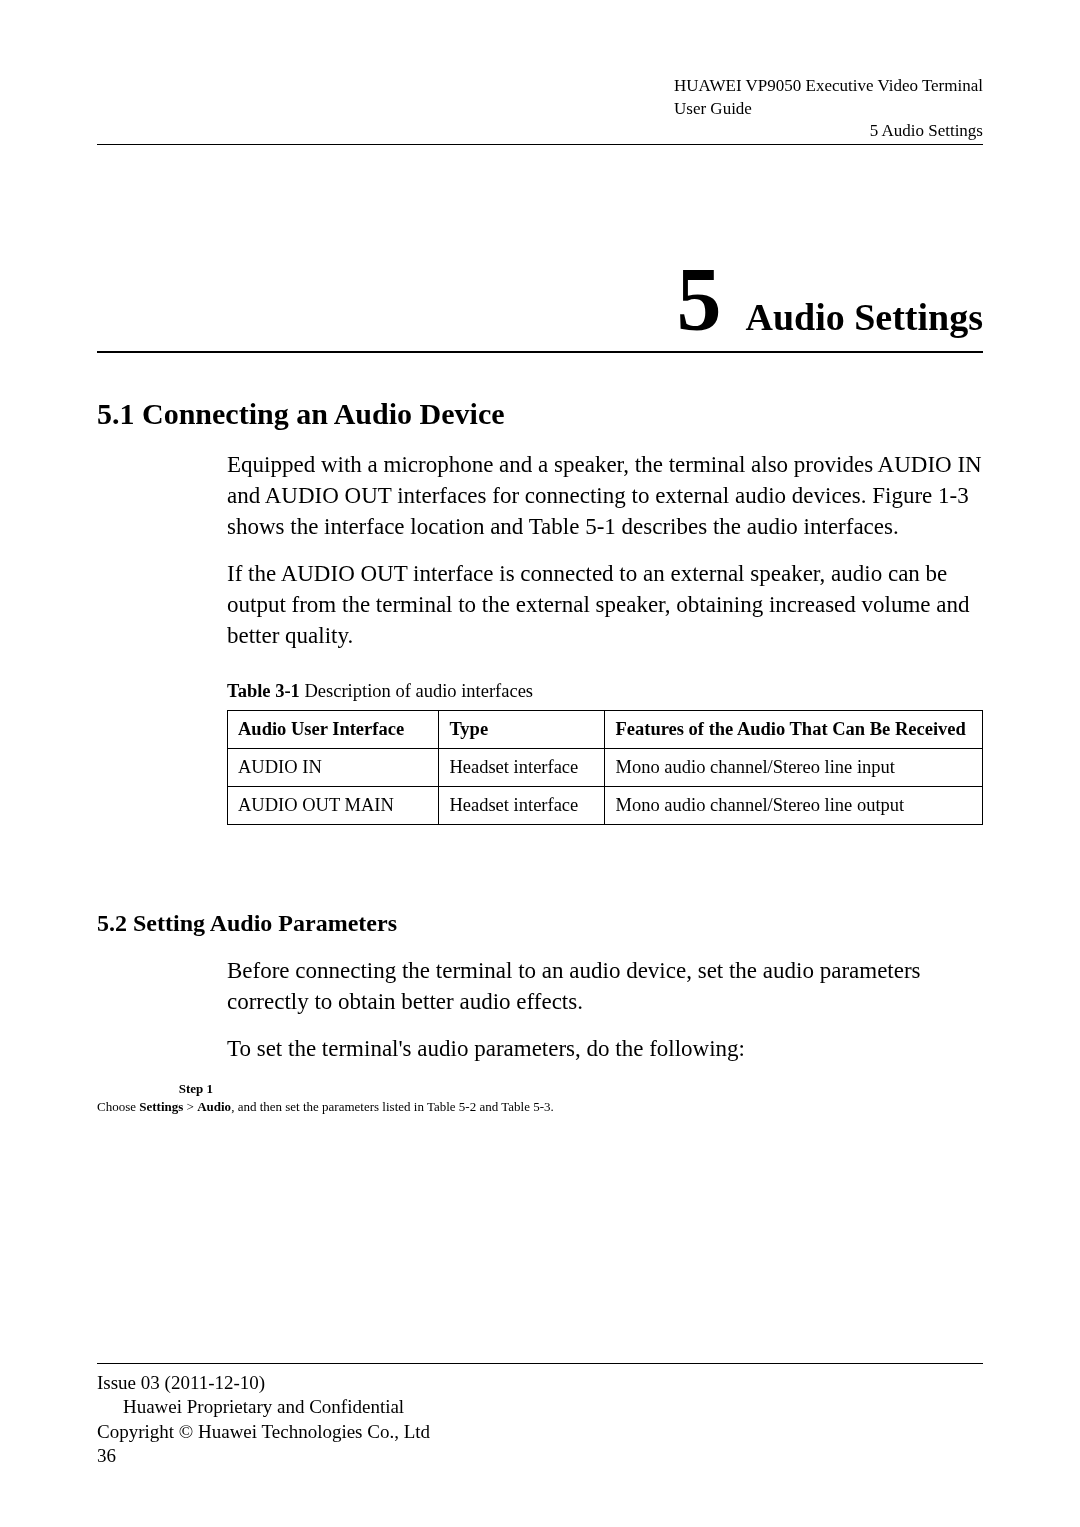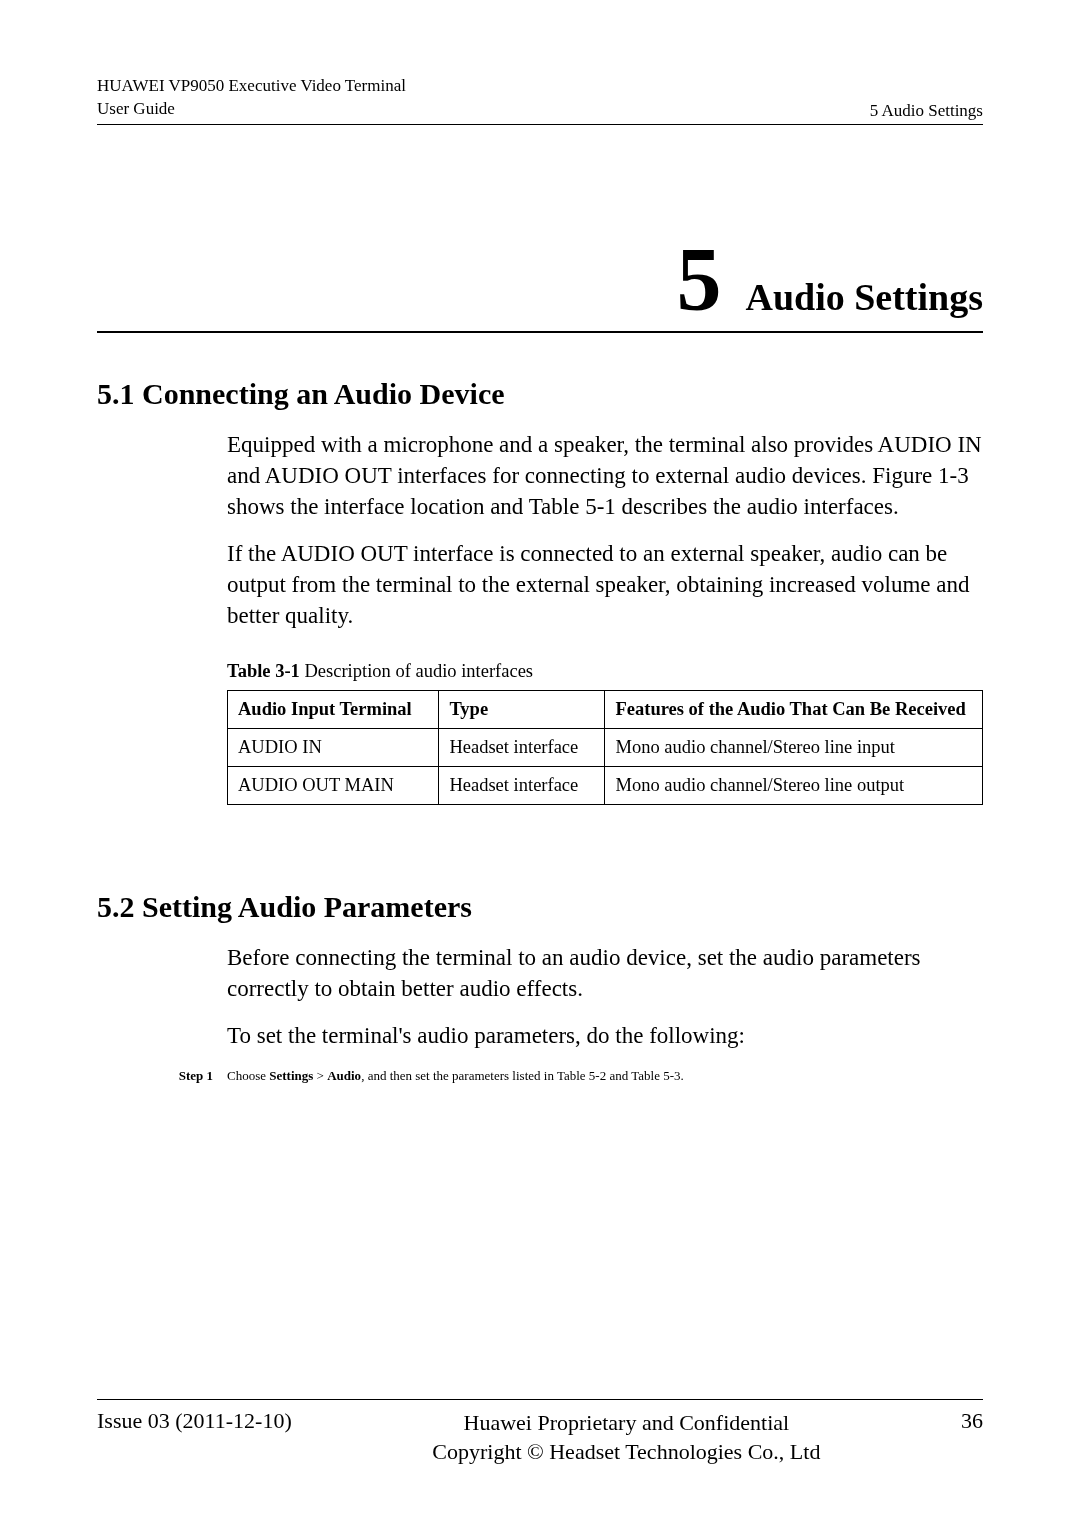--- a/index.html
+++ b/index.html
@@ -1,18 +1,19 @@
 <!DOCTYPE html>
 <html><head>
   <meta charset="utf-8">
   <style>
     * {
       margin: 0;
       padding: 0;
       box-sizing: border-box;
+      flex-direction: column;
     }
     body {
       font-family: "Times New Roman", Times, serif;
       background: #ffffff;
       color: #000000;
       width: 1080px;
       height: 1527px;
       position: relative;
       padding: 75px 97px 60px 97px;
     }
@@ -50,21 +51,21 @@
       margin-left: 20px;
       vertical-align: baseline;
     }
     .section-heading {
       font-size: 30px;
       font-weight: bold;
       margin-top: 44px;
       margin-bottom: 18px;
     }
     .section-heading-2 {
-      font-size: 30px;
+      font-size: 24px;
       font-weight: bold;
       margin-top: 85px;
       margin-bottom: 18px;
     }
     .body-text {
       margin-left: 130px;
       font-size: 23px;
       line-height: 1.35;
       margin-bottom: 16px;
     }
@@ -111,21 +112,21 @@
     .step-content {
       flex: 1;
     }
     .footer {
       position: absolute;
       bottom: 60px;
       left: 97px;
       right: 97px;
       border-top: 1.5px solid #000;
       padding-top: 8px;
-      font-size: 22px;
+      font-size: 19px;
       display: flex;
       justify-content: space-between;
       align-items: flex-start;
     }
     .footer-center {
       text-align: center;
       line-height: 1.35;
     }
     .footer-right {
       text-align: right;
@@ -153,21 +154,21 @@
 <p class="body-text">Equipped with a microphone and a speaker, the terminal also provides AUDIO IN and AUDIO OUT interfaces for connecting to external audio devices. Figure 1-3 shows the interface location and Table 5-1 describes the audio interfaces.</p>
 <p class="body-text">If the AUDIO OUT interface is connected to an external speaker, audio can be output from the terminal to the external speaker, obtaining increased volume and better quality.</p>
 
 <p class="table-caption">
   <span class="bold">Table 3-1</span><span> Description of audio interfaces</span>
 </p>
 
 <table class="audio-table">
   <thead>
     <tr>
-      <th class="col-a">Audio Input Terminal</th>
+      <th class="col-a">Audio User Interface</th>
       <th class="col-b">Type</th>
       <th class="col-c">Features of the Audio That Can Be Received</th>
     </tr>
   </thead>
   <tbody>
     <tr>
       <td>AUDIO IN</td>
       <td>Headset interface</td>
       <td>Mono audio channel/Stereo line input</td>
     </tr>
@@ -187,16 +188,16 @@
   <div class="step-label">Step 1</div>
   <div class="step-content">
     <span>Choose </span><b>Settings</b><span> &gt; </span><b>Audio</b><span>, and then set the parameters listed in Table 5-2 and Table 5-3.</span>
   </div>
 </div>
 
 <div class="footer">
   <div>Issue 03 (2011-12-10)</div>
   <div class="footer-center">
     <div>Huawei Proprietary and Confidential</div>
-    <div>Copyright © Headset Technologies Co., Ltd</div>
+    <div>Copyright © Huawei Technologies Co., Ltd</div>
   </div>
   <div class="footer-right">36</div>
 </div>
 
 </body></html>

